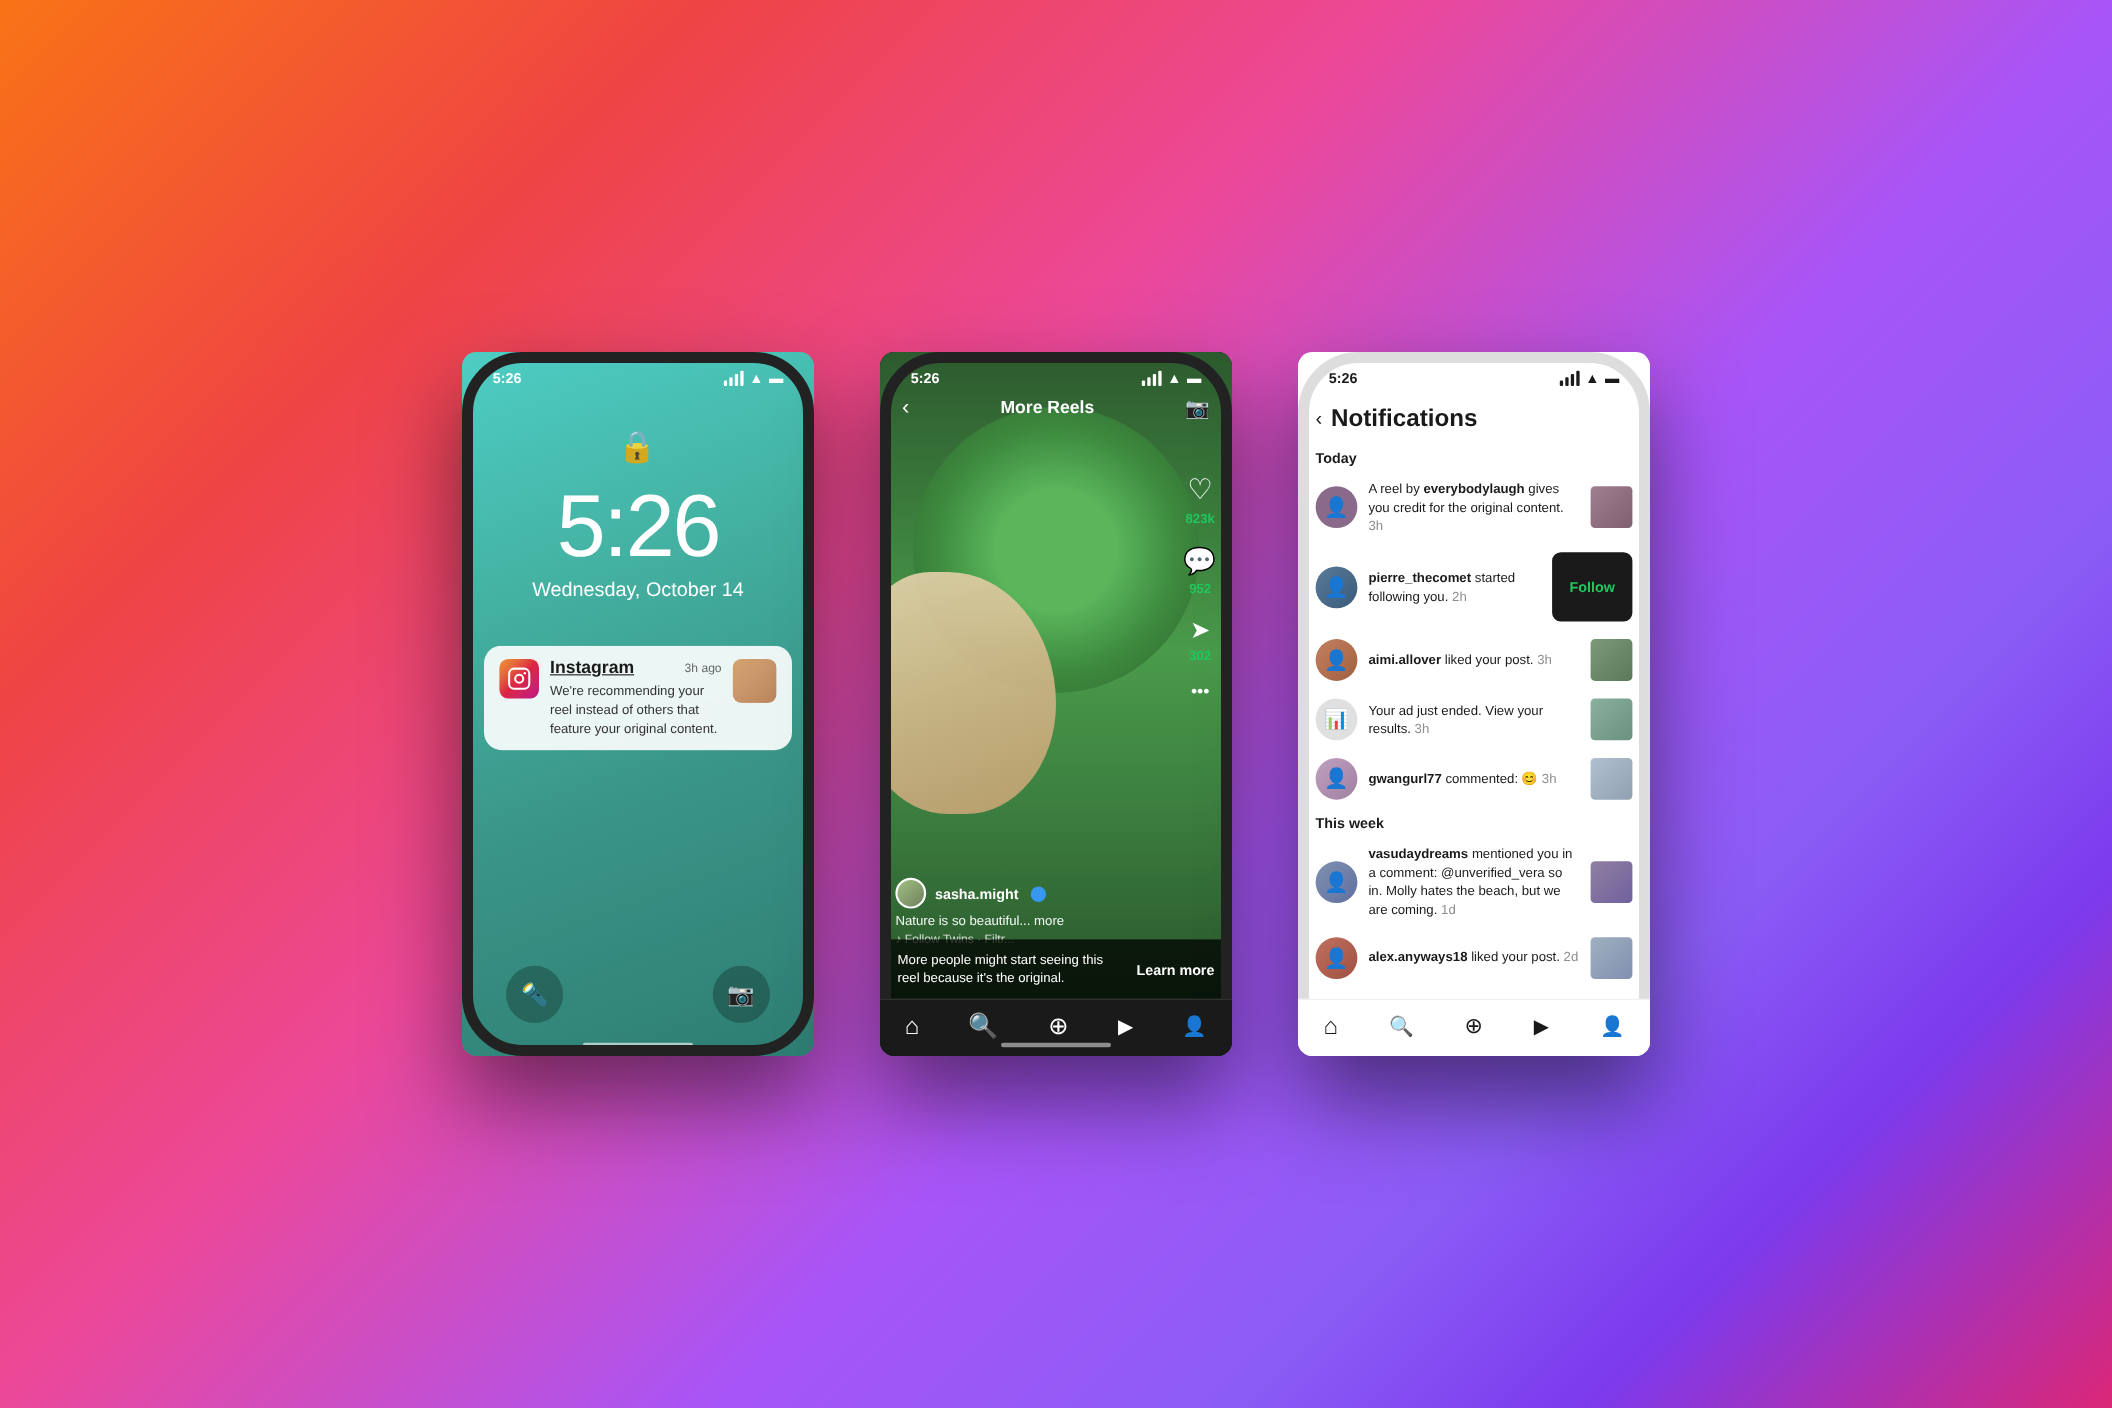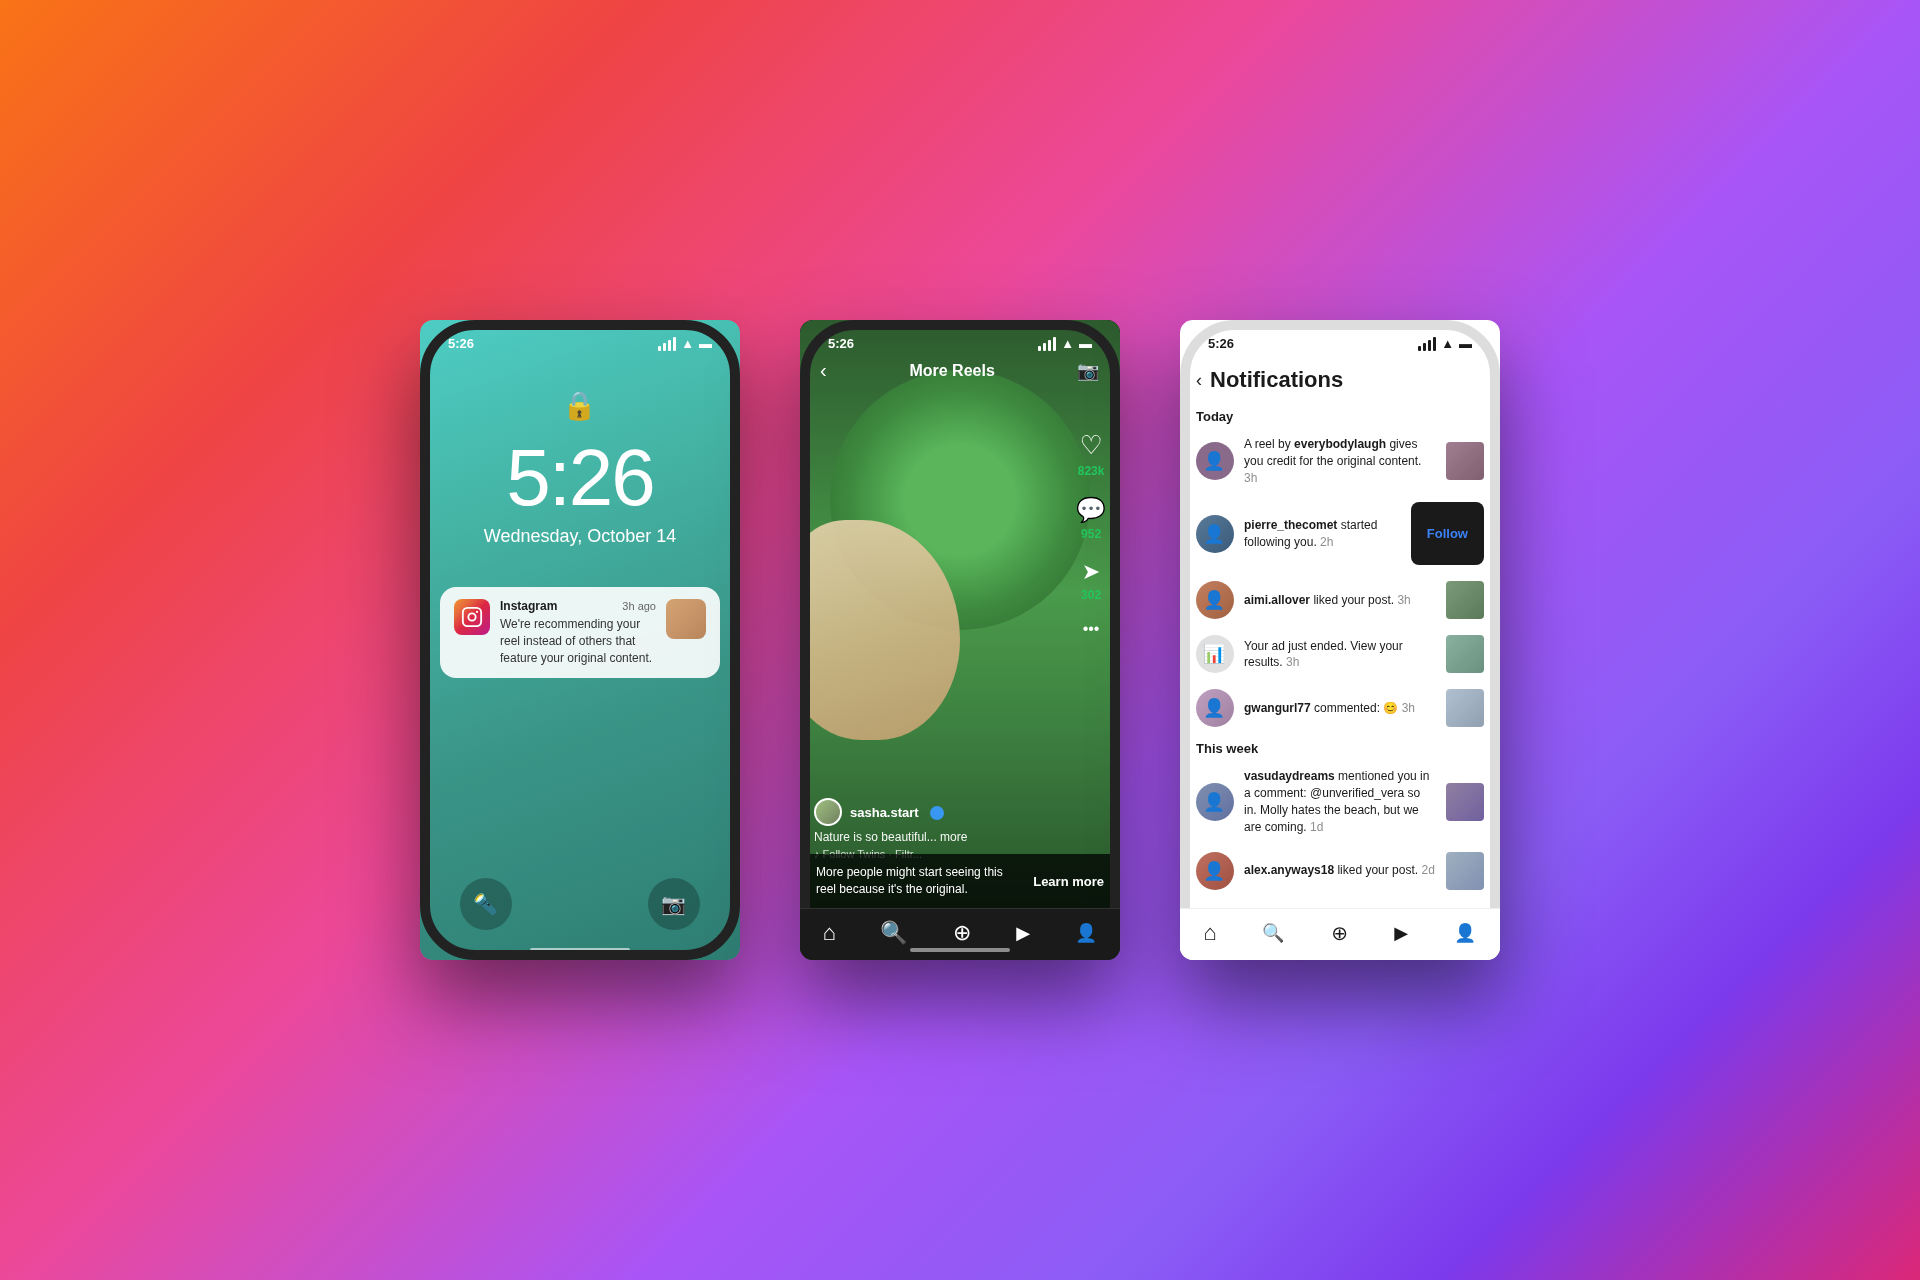--- a/index.html
+++ b/index.html
@@ -116,23 +116,24 @@
     }
 
     .notif-header {
       display: flex;
       justify-content: space-between;
       align-items: center;
       margin-bottom: 3px;
     }
 
     .notif-app-name {
-      font-size: 12px;
+      font-size: 16px;
       font-weight: 700;
       color: #1a1a1a;
+      text-decoration: underline;
     }
 
     .notif-time {
       font-size: 11px;
       color: #666;
     }
 
     .notif-body {
       font-size: 12px;
       color: #333;
@@ -479,21 +480,21 @@
     .notif-item-thumb {
       width: 38px;
       height: 38px;
       border-radius: 4px;
       flex-shrink: 0;
       overflow: hidden;
     }
 
     .follow-btn {
       background: #1a1a1a;
-      color: #3b82f6;
+      color: #22c55e;
       border: none;
       border-radius: 8px;
       padding: 24px 16px;
       font-size: 13px;
       font-weight: 700;
       white-space: nowrap;
     }
 
     .phone-3 .phone-nav {
       background: white;
@@ -619,21 +620,21 @@
       <span class="action-count">302</span>
     </div>
     <div class="action-btn">
       <span style="font-size:16px;">•••</span>
     </div>
   </div>
 
   <div class="reels-info">
     <div class="reels-user">
       <div class="user-avatar-sm"></div>
-      <span class="reels-username">sasha.start</span>
+      <span class="reels-username">sasha.might</span>
       <span class="verified-badge"></span>
     </div>
     <div class="reels-caption">Nature is so beautiful... more</div>
     <div class="reels-music">♪  Follow Twins · Filtr...</div>
   </div>
 
   <div class="reels-banner">
     <span class="banner-text">More people might start seeing this reel because it's the original.</span>
     <span class="learn-more-btn">Learn more</span>
   </div>

